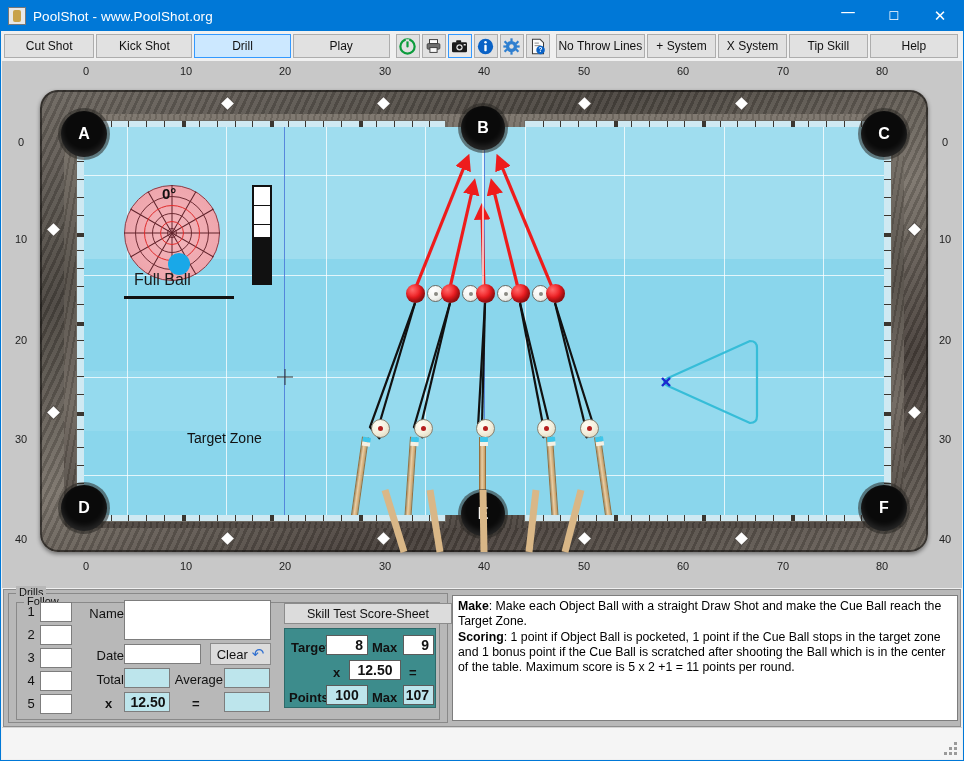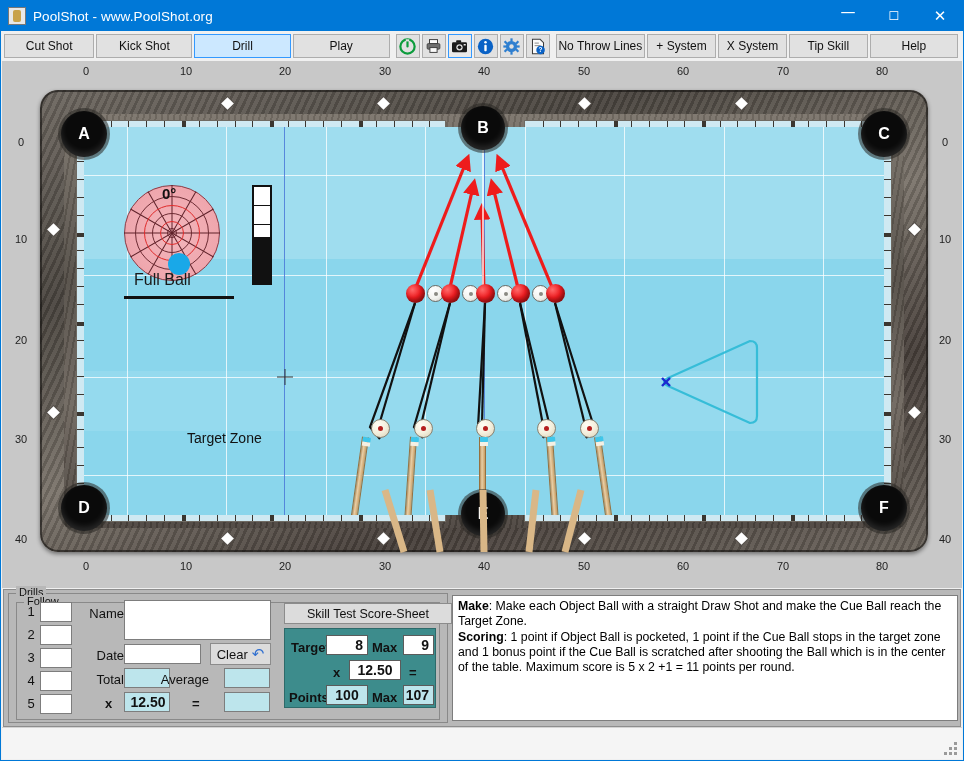--- a/index.html
+++ b/index.html
@@ -763,21 +763,21 @@
 
     <div id="clear-btn" style="left:206px;top:53px;width:61px;height:22px">
       <span>Clear</span>
       <span class="arrowg">↶</span>
     </div>
 
     <div class="flabel" style="left:64px;top:82px;width:56px">Total</div>
     <div class="sfield cyan" style="left:120px;top:78px;width:46px;height:20px"></div>
     <div class="fval" style="left:122px;top:79px;height:18px"></div>
 
-    <div class="flabel" style="left:152px;top:82px;width:53px">Average</div>
+    <div class="flabel" style="left:166px;top:82px;width:53px">Average</div>
     <div class="sfield cyan" style="left:220px;top:78px;width:46px;height:20px"></div>
     <div class="fval" style="left:222px;top:79px;height:18px"></div>
 
     <div class="tlabel" style="left:101px;top:106px">x</div>
     <div class="sfield cyan" style="left:120px;top:102px;width:46px;height:20px"></div>
     <div class="fval" style="left:124px;top:103px;width:40px;height:18px;justify-content:center">12.50</div>
     <div class="tlabel" style="left:188px;top:106px">=</div>
     <div class="sfield cyan" style="left:220px;top:102px;width:46px;height:20px"></div>
     <div class="fval" style="left:222px;top:103px;height:18px"></div>
 

